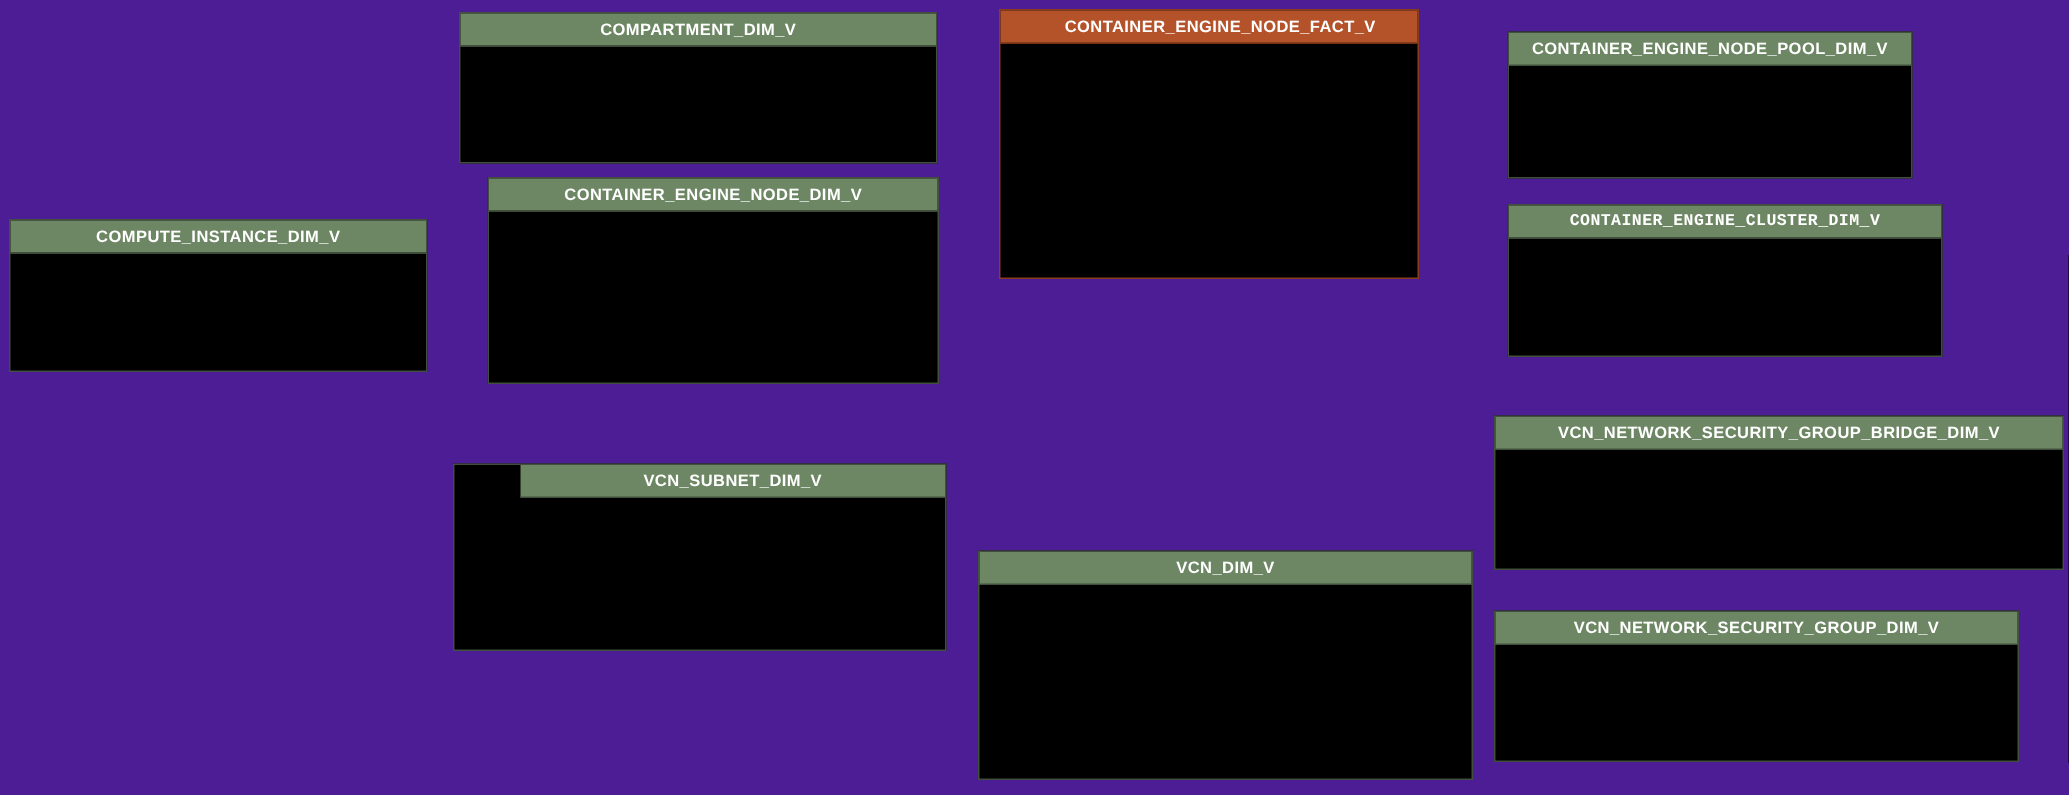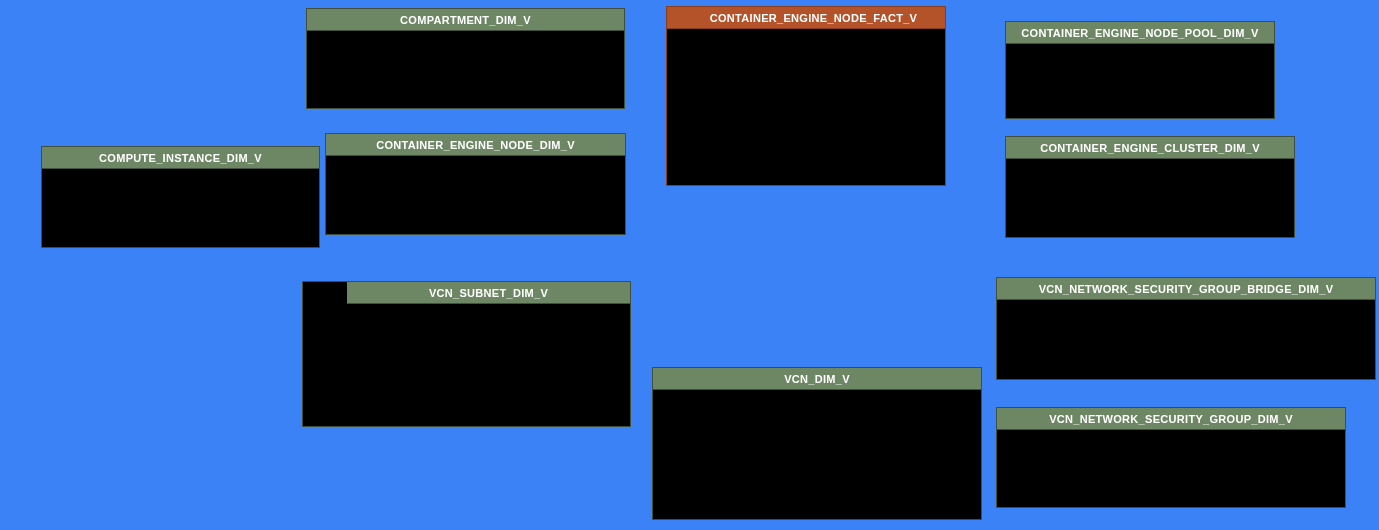--- a/index.html
+++ b/index.html
@@ -48,59 +48,59 @@
     user-select: none;
   }
   .entity-body {
     background: #000000;
     width: 100%;
   }
 </style>
 </head>
 <body>
 
-<div class="canvas" style="background: #3b82f6;">
+<div class="canvas" style="background: #4c1d95;">
 
 <div class="entity-table" style="left: 306px; top: 8px; width: 319px; height: 101px; border-color: rgb(65, 80, 60);">
       <div class="entity-header" style="background: rgb(109, 134, 99); border-bottom-color: rgb(65, 80, 60);">
         <span class="entity-title" style="color: rgb(255, 255, 255);">COMPARTMENT_DIM_V</span>
       </div>
       <div class="entity-body"></div>
     </div>
     <div class="entity-table fact" style="left: 666px; top: 6px; width: 280px; height: 180px; border-color: rgb(138, 61, 28);">
       <div class="entity-header" style="background: rgb(180, 82, 42); border-bottom-color: rgb(138, 61, 28); padding-left: 15px;">
         <span class="entity-title" style="color: rgb(255, 255, 255);">CONTAINER_ENGINE_NODE_FACT_V</span>
       </div>
       <div class="entity-body"></div>
     </div>
     <div class="entity-table" style="left: 1005px; top: 21px; width: 270px; height: 98px; border-color: rgb(65, 80, 60);">
       <div class="entity-header" style="background: rgb(109, 134, 99); border-bottom-color: rgb(65, 80, 60);">
         <span class="entity-title" style="color: rgb(255, 255, 255);">CONTAINER_ENGINE_NODE_POOL_DIM_V</span>
       </div>
       <div class="entity-body"></div>
     </div>
-    <div class="entity-table" style="left: 6px; top: 146px; width: 279px; height: 102px; border-color: rgb(65, 80, 60); margin-left: 35px;">
+    <div class="entity-table" style="left: 6px; top: 146px; width: 279px; height: 102px; border-color: rgb(65, 80, 60);">
       <div class="entity-header" style="background: rgb(109, 134, 99); border-bottom-color: rgb(65, 80, 60);">
         <span class="entity-title" style="color: rgb(255, 255, 255);">COMPUTE_INSTANCE_DIM_V</span>
       </div>
       <div class="entity-body"></div>
     </div>
-    <div class="entity-table" style="left: 325px; top: 133px; width: 301px; height: 102px; border-color: rgb(65, 80, 60);">
+    <div class="entity-table" style="left: 325px; top: 118px; width: 301px; height: 138px; border-color: rgb(65, 80, 60);">
       <div class="entity-header" style="background: rgb(109, 134, 99); border-bottom-color: rgb(65, 80, 60);">
         <span class="entity-title" style="color: rgb(255, 255, 255);">CONTAINER_ENGINE_NODE_DIM_V</span>
       </div>
       <div class="entity-body"></div>
     </div>
-    <div class="entity-table" style="left: 1005px; top: 136px; width: 290px; height: 102px; border-color: rgb(65, 80, 60);">
+    <div class="entity-table" style="left: 1005px; top: 136px; width: 290px; height: 102px; border-color: rgb(65, 80, 60); font-family: Liberation Mono, monospace;">
       <div class="entity-header" style="background: rgb(109, 134, 99); border-bottom-color: rgb(65, 80, 60);">
         <span class="entity-title" style="color: rgb(255, 255, 255);">CONTAINER_ENGINE_CLUSTER_DIM_V</span>
       </div>
       <div class="entity-body"></div>
     </div>
-    <div class="entity-table" style="left: 302px; top: 281px; width: 329px; height: 146px; border-color: rgb(65, 80, 60); padding-left: 44px;">
+    <div class="entity-table" style="left: 302px; top: 309px; width: 329px; height: 125px; border-color: rgb(65, 80, 60); padding-left: 44px;">
       <div class="entity-header" style="background: rgb(109, 134, 99); border-bottom-color: rgb(65, 80, 60);">
         <span class="entity-title" style="color: rgb(255, 255, 255);">VCN_SUBNET_DIM_V</span>
       </div>
       <div class="entity-body"></div>
     </div>
     <div class="entity-table" style="left: 640px; top: 367px; width: 330px; height: 153px; border-color: rgb(65, 80, 60); margin-left: 12px;">
       <div class="entity-header" style="background: rgb(109, 134, 99); border-bottom-color: rgb(65, 80, 60);">
         <span class="entity-title" style="color: rgb(255, 255, 255);">VCN_DIM_V</span>
       </div>
       <div class="entity-body"></div>

